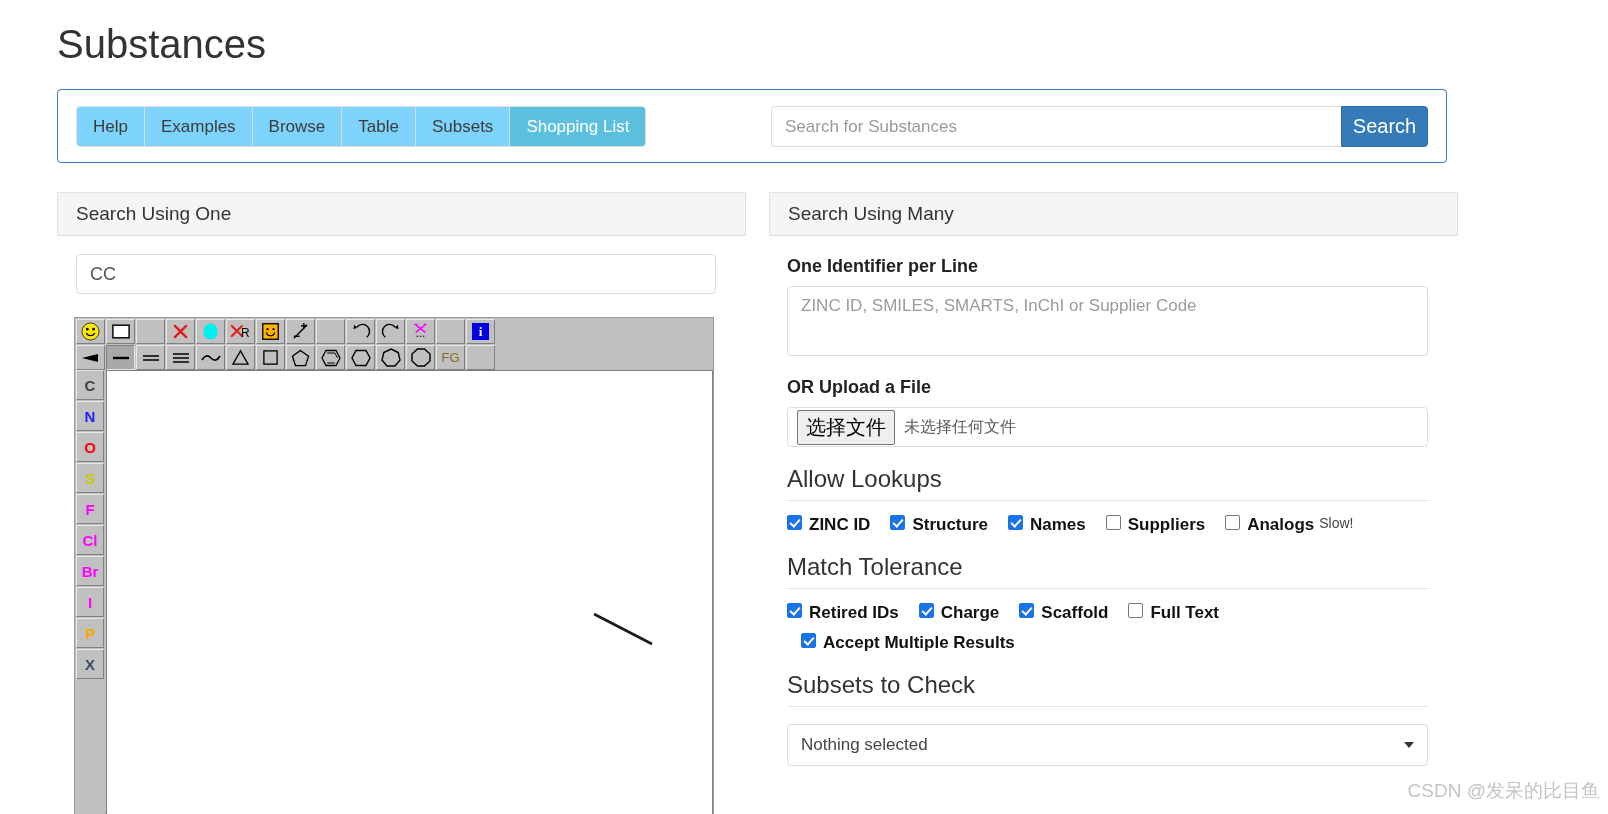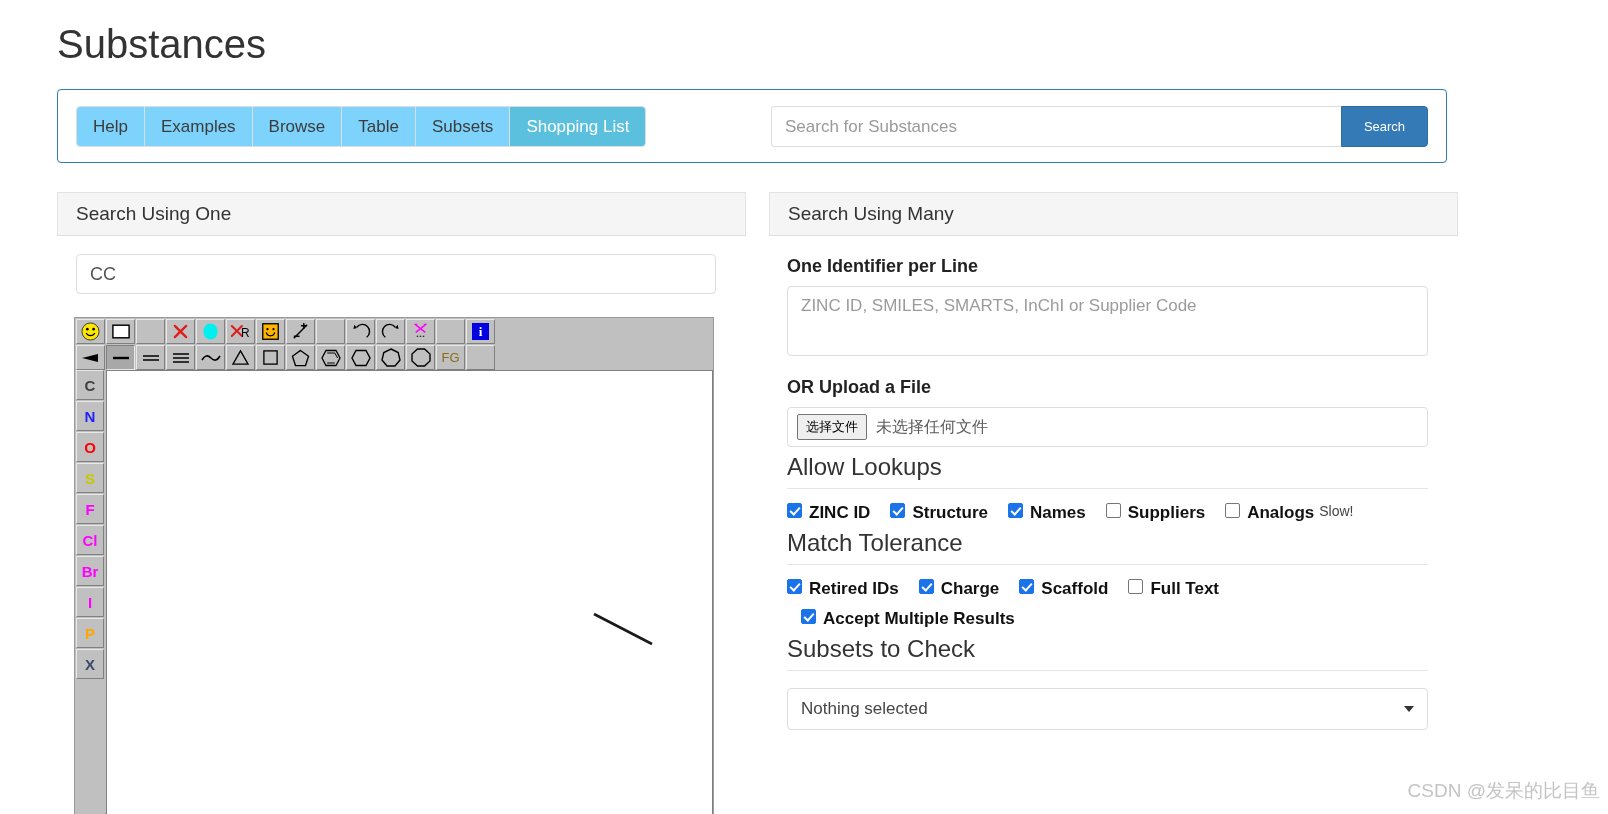--- a/index.html
+++ b/index.html
@@ -80,21 +80,21 @@
     background: #ffffff;
   }
   .search-input::placeholder { color: #9a9a9a; }
   .search-btn {
     width: 87px;
     height: 41px;
     background: #337ab7;
     color: #ffffff;
     border: 1px solid #2e6da4;
     border-radius: 0 4px 4px 0;
-    font-size: 13px;
+    font-size: 20px;
     font-family: "Liberation Sans", sans-serif;
     cursor: pointer;
   }
 
   
   .panel-left {
     position: absolute;
     left: 57px; top: 192px;
     width: 689px;
   }
@@ -213,37 +213,37 @@
     height: 40px;
     border: 1px solid #dddddd;
     border-radius: 4px;
     display: flex; align-items: center;
     padding-left: 9px;
   }
   .file-btn {
     border: 1px solid #767676;
     background: #efefef;
     border-radius: 2px;
-    font-size: 13px;
+    font-size: 20px;
     padding: 3px 8px;
     color: #000;
     cursor: pointer;
     font-family: Liberation Sans, sans-serif;
   }
   .file-none {
     margin-left: 9px;
     font-size: 16px;
     color: #5a5a5a;
     text-align: right;
   }
   .sec-title {
     font-size: 24px;
     color: #333333;
     font-weight: 400;
-    margin-top: 6px;
+    margin-top: 18px;
     padding-bottom: 7px;
     border-bottom: 1px solid #e5e5e5;
     width: 641px;
   }
   .cb-row {
     display: flex;
     align-items: center;
     margin-top: 14px;
   }
   .cb-item {

